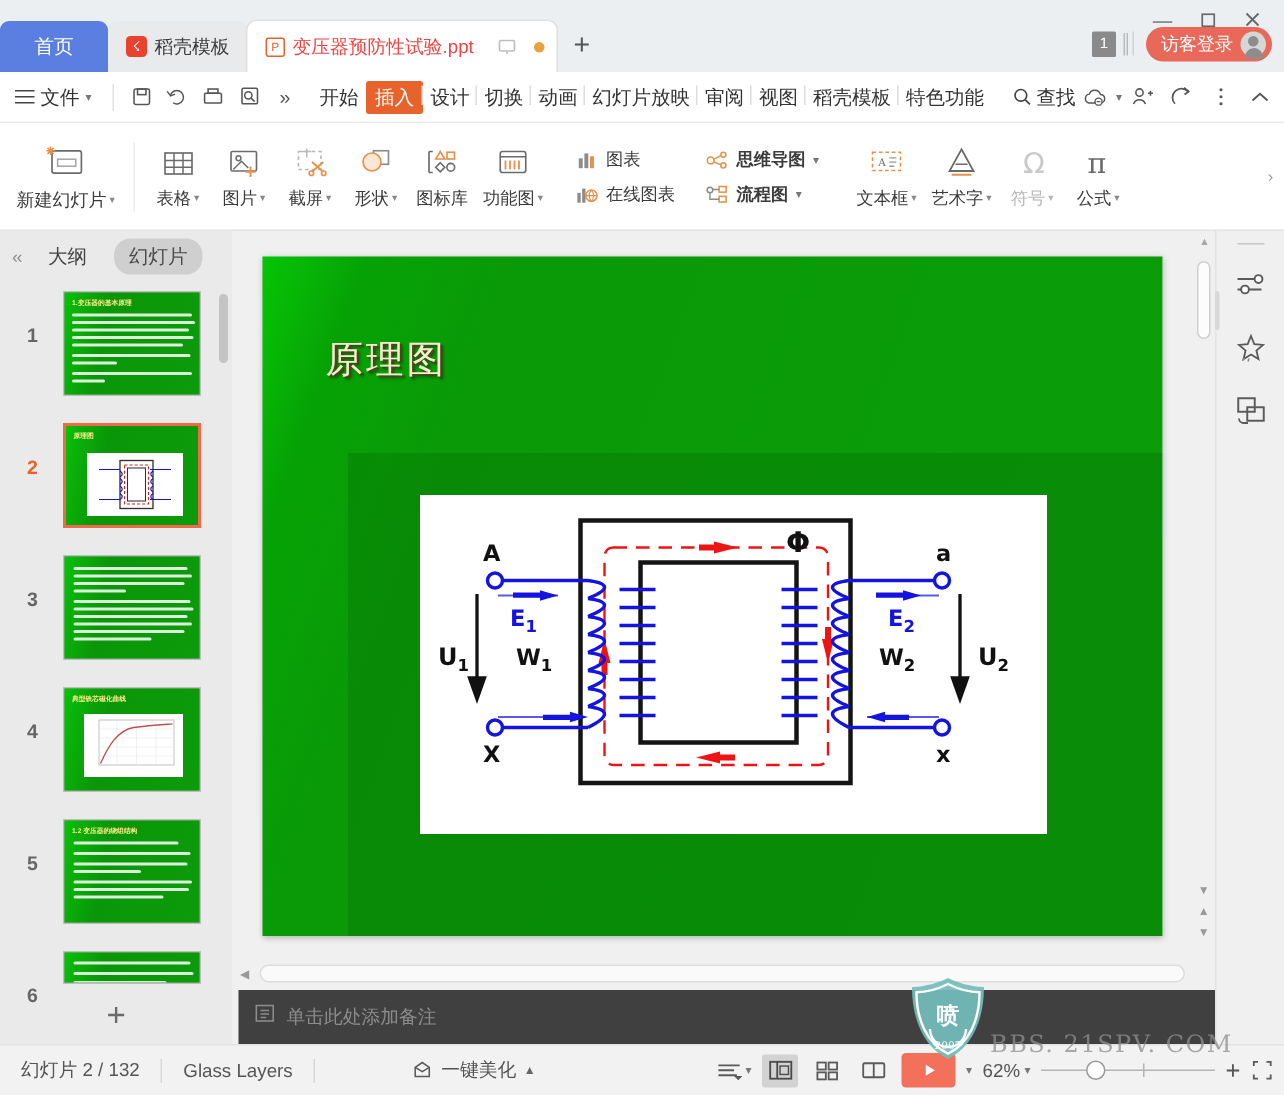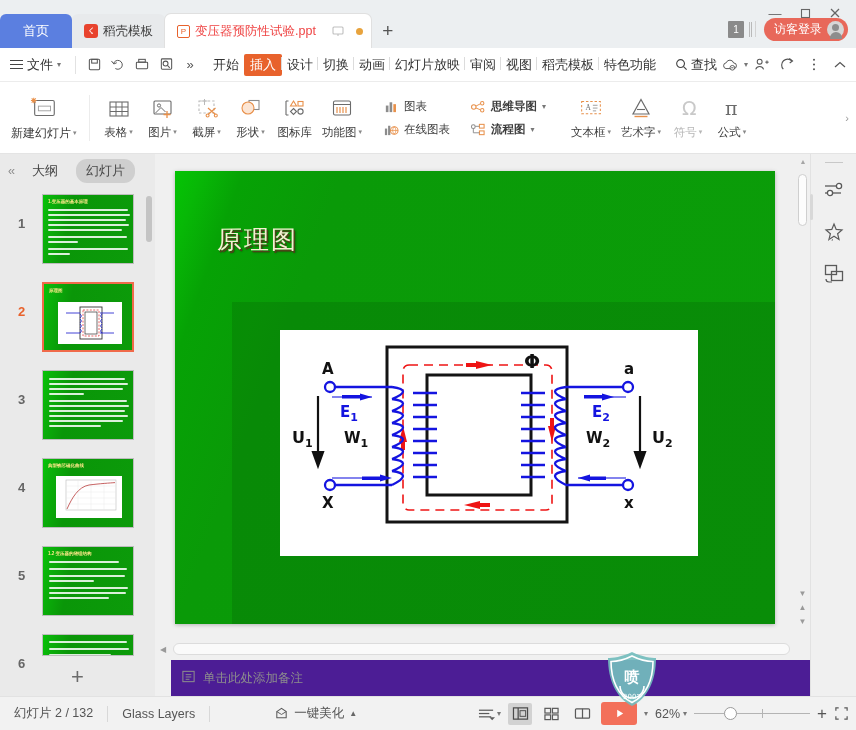--- a/index.html
+++ b/index.html
@@ -145,21 +145,21 @@
     position: absolute; left: 105px; top: 159px; width: 418px; height: 226px;
     background: #ffffff;
   }
   .editor-vscroll { position: absolute; right: 2px; top: 2px; width: 11px; bottom: 62px; background: #f0f0f0; }
   .ev-thumb { position: absolute; left: 1px; top: 18px; width: 9px; height: 52px; border-radius: 5px; background: #fcfcfc; border: 1px solid #cfcfcf; }
   .ev-arrow { position: absolute; left: 2px; font-size: 7px; color: #a5a5a5; width: 8px; text-align: center; }
   .ed-navbtn { position: absolute; right: 2px; width: 11px; font-size: 8px; color: #9a9a9a; text-align: center; }
   .notes-hsplit { position: absolute; left: 0; right: 14px; bottom: 36px; height: 20px; }
   .hscroll-track { position: absolute; left: 18px; right: 6px; top: 3px; height: 12px; border-radius: 6px; background: #fafafa; border: 1px solid #dcdcdc; }
   .hs-left { position: absolute; left: 5px; top: 5px; font-size: 8px; color: #9a9a9a; }
-  .notes { position: absolute; left: 16px; right: 0; bottom: 0; height: 36px; display: flex; align-items: center; gap: 7px; padding-left: 10px; background: #4c1d95; }
+  .notes { position: absolute; left: 4px; right: 0; bottom: 0; height: 36px; display: flex; align-items: center; gap: 7px; padding-left: 10px; background: #404040; }
   .notes-txt { font-size: 12.5px; color: #8d8d8d; }
 
   
   .rightrail { position: absolute; right: 0; top: 154px; width: 46px; bottom: 34px; background: #f0f0f0; border-left: 1px solid #e2e2e2; }
   .rr-item { width: 46px; height: 42px; display: flex; align-items: center; justify-content: center; color: #5a5a5a; }
   .rr-divider { width: 18px; height: 1px; background: #c8c8c8; margin: 8px auto 6px; }
   .rr-handle { position: absolute; left: -1px; top: 40px; width: 3px; height: 26px; background: #d8d8d8; border-radius: 2px;}
 
   
   .statusbar { position: absolute; left: 0; bottom: 0; width: 856px; height: 34px; background: #f2f2f2;
@@ -879,15 +879,16 @@
   </div>
 
   <div class="wm">
     <svg class="wm-shield" viewBox="0 0 56 58">
       <path d="M28 2 C18 7 8 8 4 8 C4 30 12 48 28 56 C44 48 52 30 52 8 C48 8 38 7 28 2 Z" fill="#73bdbd" opacity=".92"></path>
       <path d="M28 6 C19 10.5 10.5 11.5 7 11.5 C7 30 14 45.5 28 52.5 C42 45.5 49 30 49 11.5 C45.5 11.5 37 10.5 28 6 Z" fill="none" stroke="#ffffff" stroke-width="1.6"></path>
       <text x="28" y="32" font-size="15" fill="#fff" text-anchor="middle" font-family="DejaVu Sans, sans-serif" font-weight="bold">喷</text>
       <path d="M16 36 A12 12 0 0 0 40 36" fill="none" stroke="#fff" stroke-width="1.6"></path>
       <text x="28" y="49" font-size="7" fill="#ffffff" text-anchor="middle" font-family="DejaVu Serif, serif">2007</text>
     </svg>
+    <div class="wm-url">BBS. 21SPV. COM</div>
   </div>
 
 </div>
 
 </body></html>

